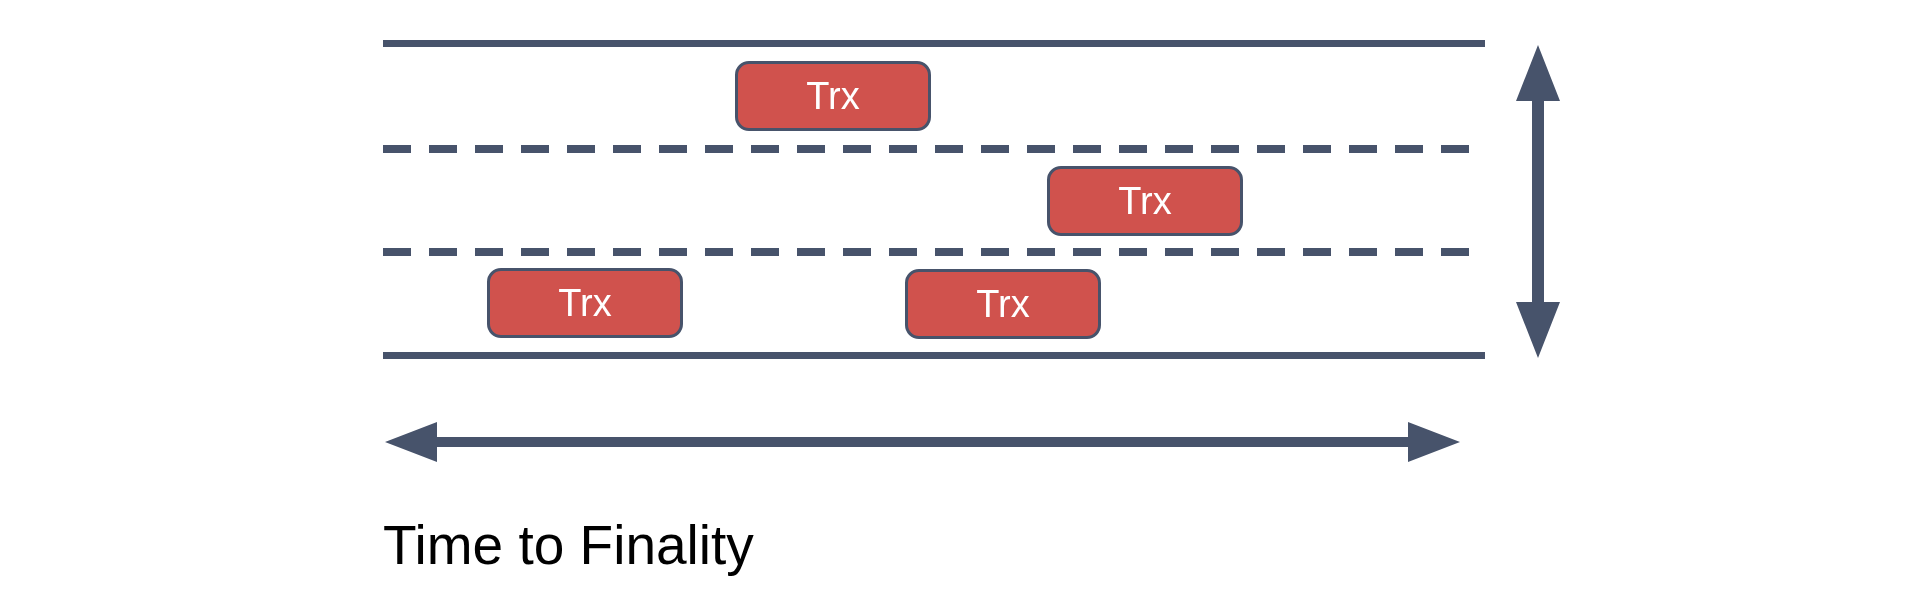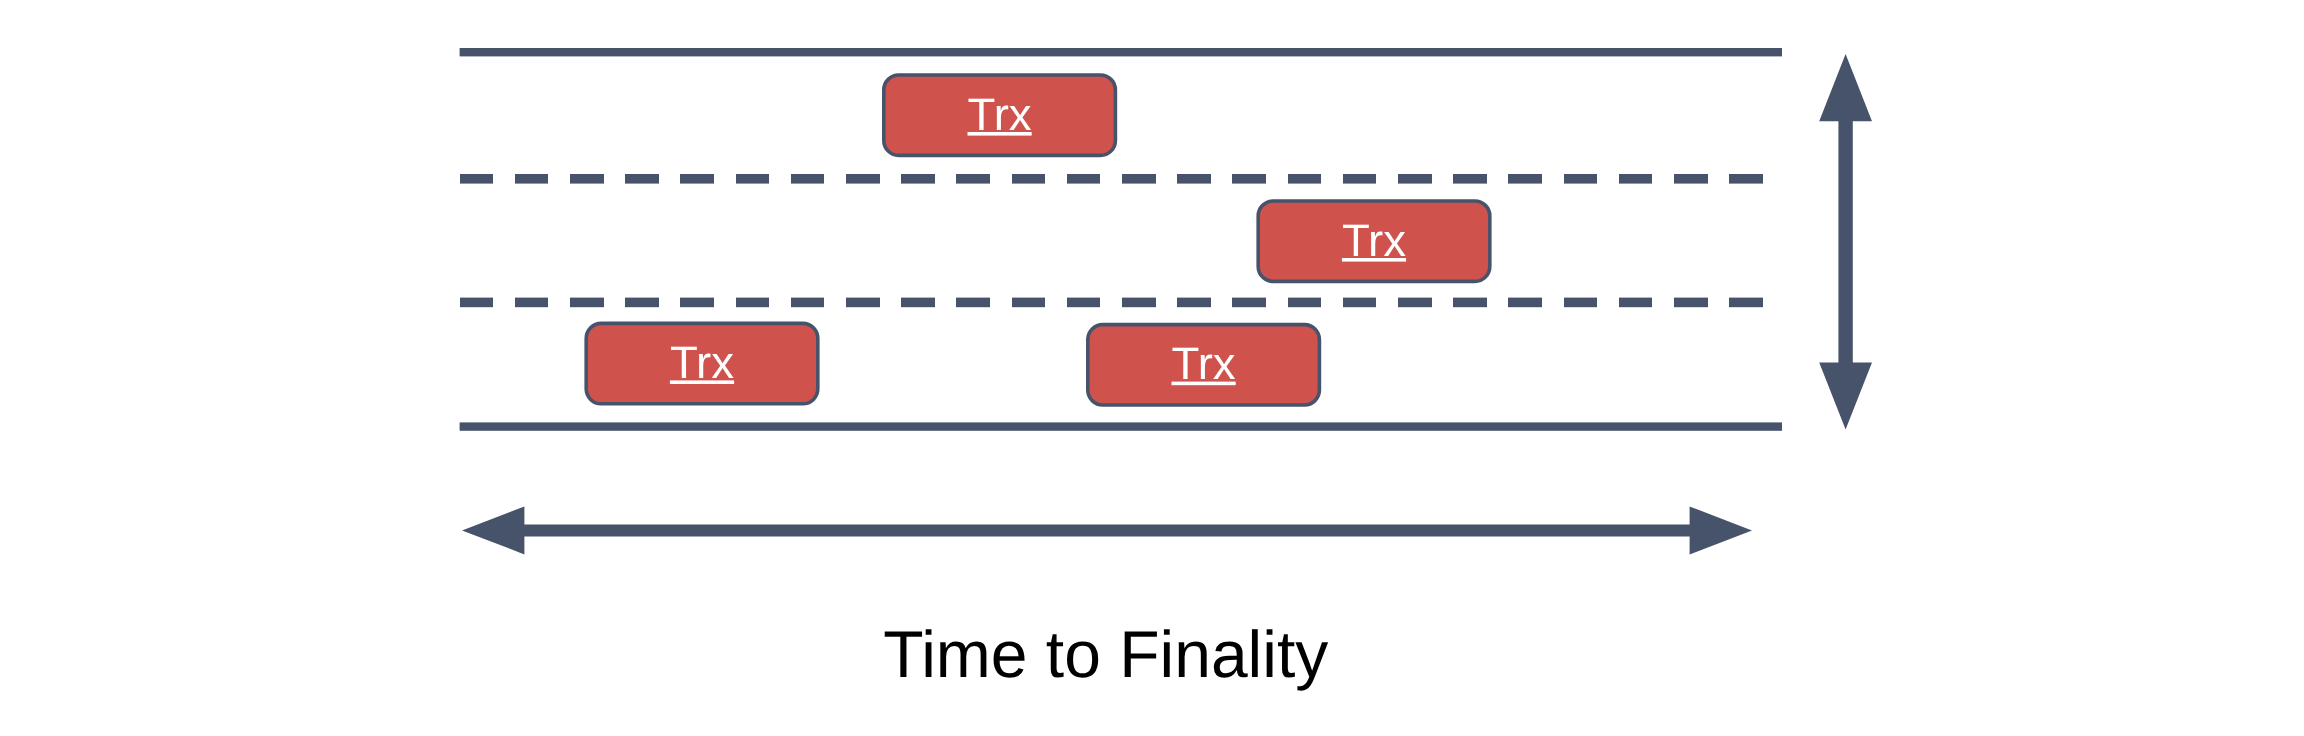--- a/index.html
+++ b/index.html
@@ -48,21 +48,20 @@
     height: 70px;
     background: var(--red-fill);
     border: 3px solid var(--slate);
     border-radius: 14px;
     display: flex;
     align-items: center;
     justify-content: center;
     color: var(--white);
     font-size: 38px;
     line-height: 1;
-    text-decoration: underline;
   }
   .trx-box.b1 { left: 735px;  top: 61px;  }
   .trx-box.b2 { left: 1047px; top: 166px; }
   .trx-box.b3 { left: 487px;  top: 268px; }
   .trx-box.b4 { left: 905px;  top: 269px; }
   .arrow-svg { position: absolute; display: block; }
   .arrow-svg polygon { fill: var(--slate); }
   #vertical-arrow   { left: 1515px; top: 45px;  }
   #horizontal-arrow { left: 385px;  top: 421px; }
   .axis-label {
@@ -70,21 +69,20 @@
     color: #000000;
     font-size: 55px;
     line-height: 1.15;
     white-space: nowrap;
   }
   #throughput-label { left: 1580px; top: 156px; }
   #finality-label {
     left: 383px;
     top: 514px;
     width: 1077px;
-    text-align: center;
   }
 </style>
 </head>
 <body>
 
 <div class="canvas">
 
   <div class="road-line solid-top"></div>
   <div class="lane-divider d1"></div>
   <div class="lane-divider d2"></div>

